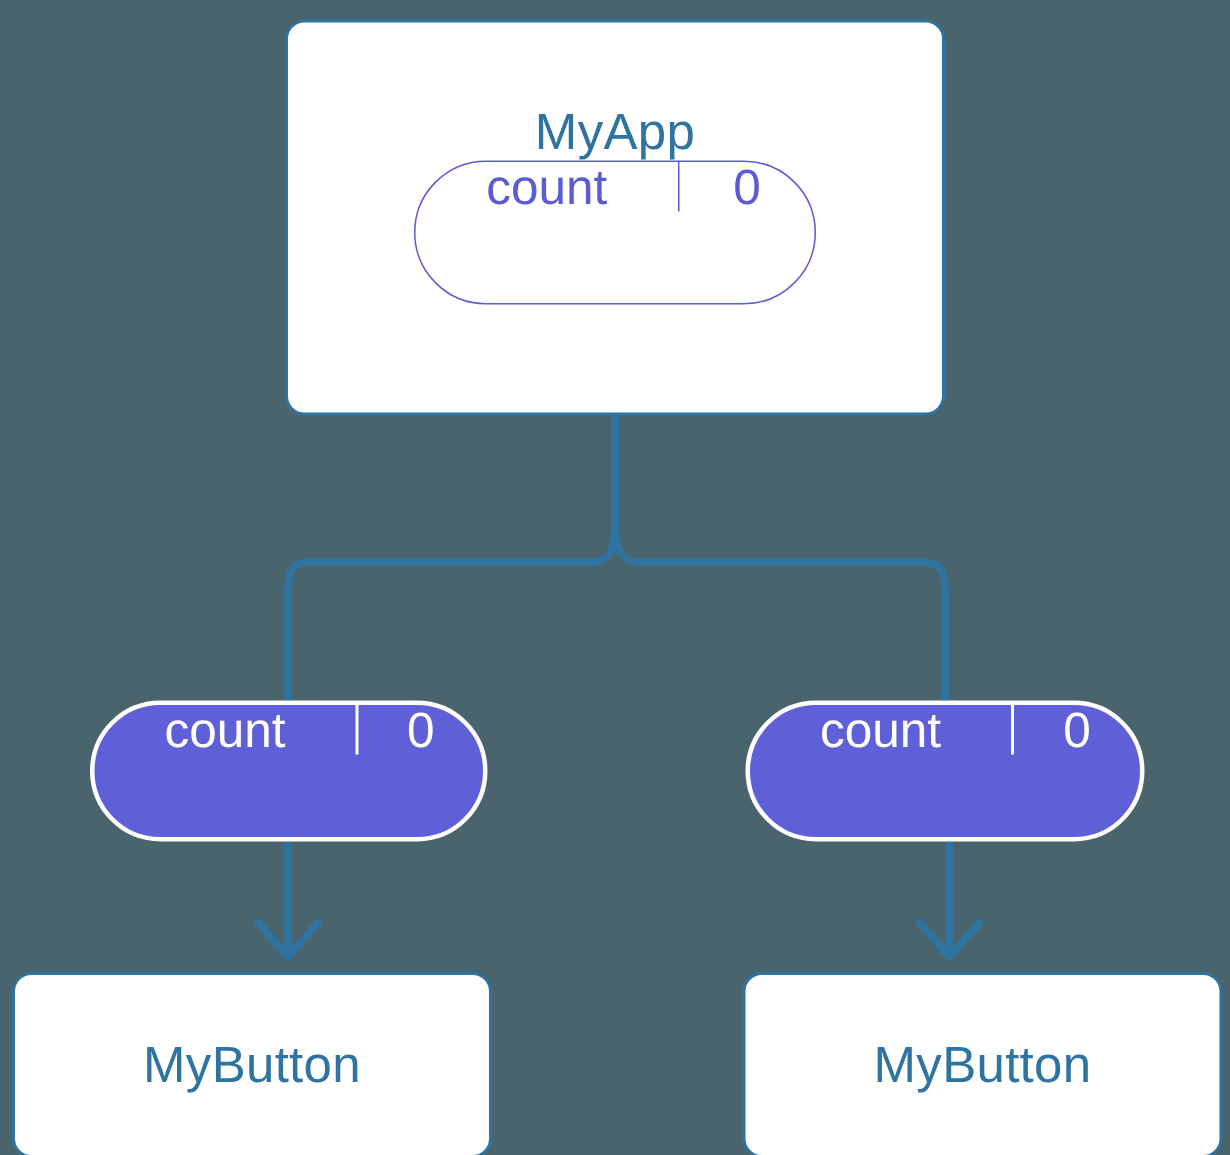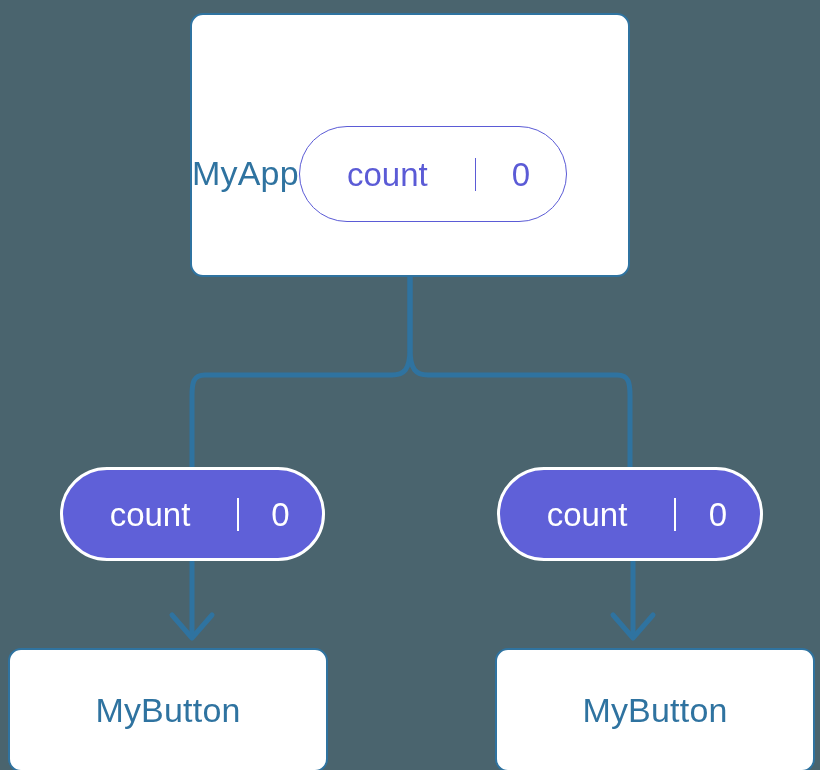--- a/index.html
+++ b/index.html
@@ -44,32 +44,32 @@
     line-height: 1;
     white-space: nowrap;
   }
 
   
   #app-box {
     left: 190px;
     top: 13px;
     width: 440px;
     height: 264px;
-    flex-direction: row;
+    flex-direction: column;
     justify-content: flex-start;
     padding-top: 56px;
   }
 
   
   .state-capsule {
     position: absolute;
     z-index: 3;
     box-sizing: border-box;
     display: flex;
-    align-items: center;
+    align-items: flex-start;
     border-radius: 999px;
     overflow: hidden;
   }
   .state-capsule .cell {
     display: flex;
     align-items: center;
     justify-content: center;
     line-height: 1;
     white-space: nowrap;
   }

